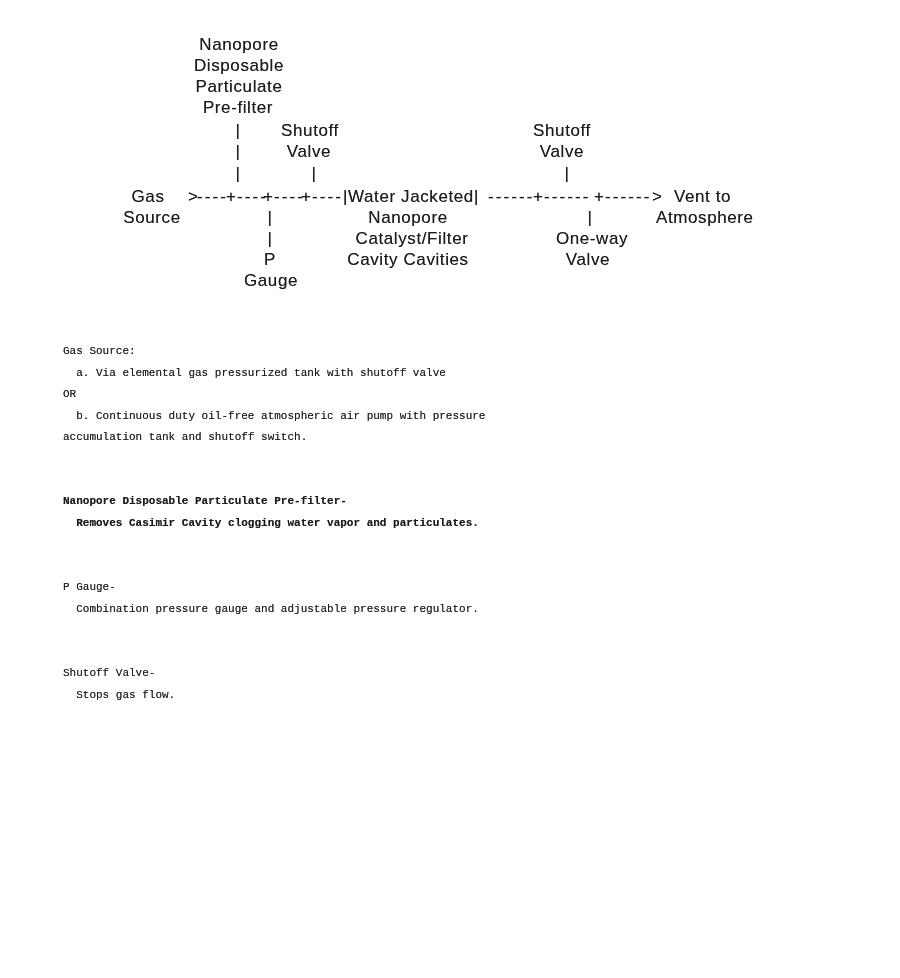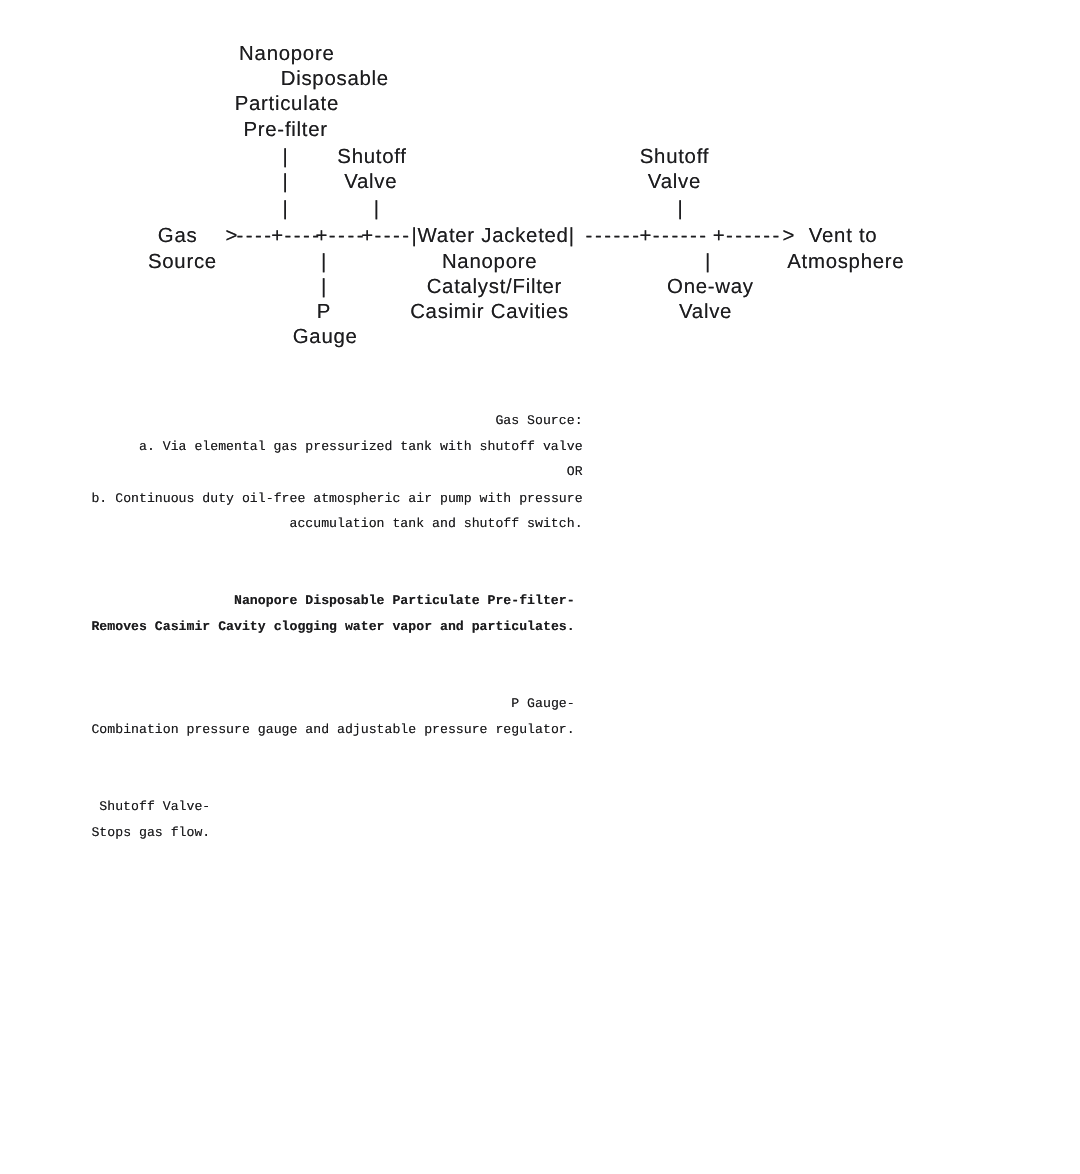--- a/index.html
+++ b/index.html
@@ -8,21 +8,20 @@
     background: #ffffff;
     width: 900px;
     height: 978px;
     overflow: hidden;
   }
   #page {
     position: relative;
     width: 900px;
     height: 978px;
     background: #ffffff;
-    text-align: right;
   }
   
   #ascii-diagram {
     position: absolute;
     left: 0; top: 0;
     width: 900px; height: 310px;
   }
   .dpiece {
     position: absolute;
     white-space: pre;
@@ -58,21 +57,21 @@
   #note-shutoff-valve { top: 663px; }
   #note-one-way-valve { top: 749px; }
 </style>
 </head>
 <body>
 
 <div id="page">
 
   <div id="ascii-diagram">
       <span class="dpiece centered" style="left: 239px; top: 36px;">Nanopore</span>
-      <span class="dpiece centered" style="left: 239px; top: 57px; margin-left: 40px;">Disposable</span>
+      <span class="dpiece centered" style="left: 239px; top: 57px;">Disposable</span>
       <span class="dpiece centered" style="left: 239px; top: 78px;">Particulate</span>
       <span class="dpiece centered" style="left: 238px; top: 99px;">Pre-filter</span>
       <span class="dpiece centered" style="left: 238px; top: 122px;">|</span>
       <span class="dpiece centered" style="left: 238px; top: 143px;">|</span>
       <span class="dpiece centered" style="left: 238px; top: 165px;">|</span>
       <span class="dpiece centered" style="left: 310px; top: 122px;">Shutoff</span>
       <span class="dpiece centered" style="left: 309px; top: 143px;">Valve</span>
       <span class="dpiece centered" style="left: 314px; top: 165px;">|</span>
       <span class="dpiece centered" style="left: 562px; top: 122px;">Shutoff</span>
       <span class="dpiece centered" style="left: 562px; top: 143px;">Valve</span>
@@ -95,21 +94,21 @@
       <span class="dpiece dash" style="left: 605px; top: 188px;">------</span>
       <span class="dpiece" style="left: 652px; top: 188px;">&gt;</span>
       <span class="dpiece" style="left: 674px; top: 188px;">Vent to</span>
       <span class="dpiece" style="left: 656px; top: 209px;">Atmosphere</span>
       <span class="dpiece centered" style="left: 270px; top: 209px;">|</span>
       <span class="dpiece centered" style="left: 270px; top: 230px;">|</span>
       <span class="dpiece centered" style="left: 270px; top: 251px;">P</span>
       <span class="dpiece centered" style="left: 271px; top: 272px;">Gauge</span>
       <span class="dpiece centered" style="left: 408px; top: 209px;">Nanopore</span>
       <span class="dpiece centered" style="left: 412px; top: 230px;">Catalyst/Filter</span>
-      <span class="dpiece centered" style="left: 408px; top: 251px;">Casimir Cavities</span>
+      <span class="dpiece centered" style="left: 408px; top: 251px;">Cavity Cavities</span>
       <span class="dpiece centered" style="left: 590px; top: 209px;">|</span>
       <span class="dpiece centered" style="left: 592px; top: 230px;">One-way</span>
       <span class="dpiece centered" style="left: 588px; top: 251px;">Valve</span>
     </div>
 
   <pre class="note" id="note-gas-source">Gas Source:
   a. Via elemental gas pressurized tank with shutoff valve
 OR
   b. Continuous duty oil-free atmospheric air pump with pressure
 accumulation tank and shutoff switch.</pre>

